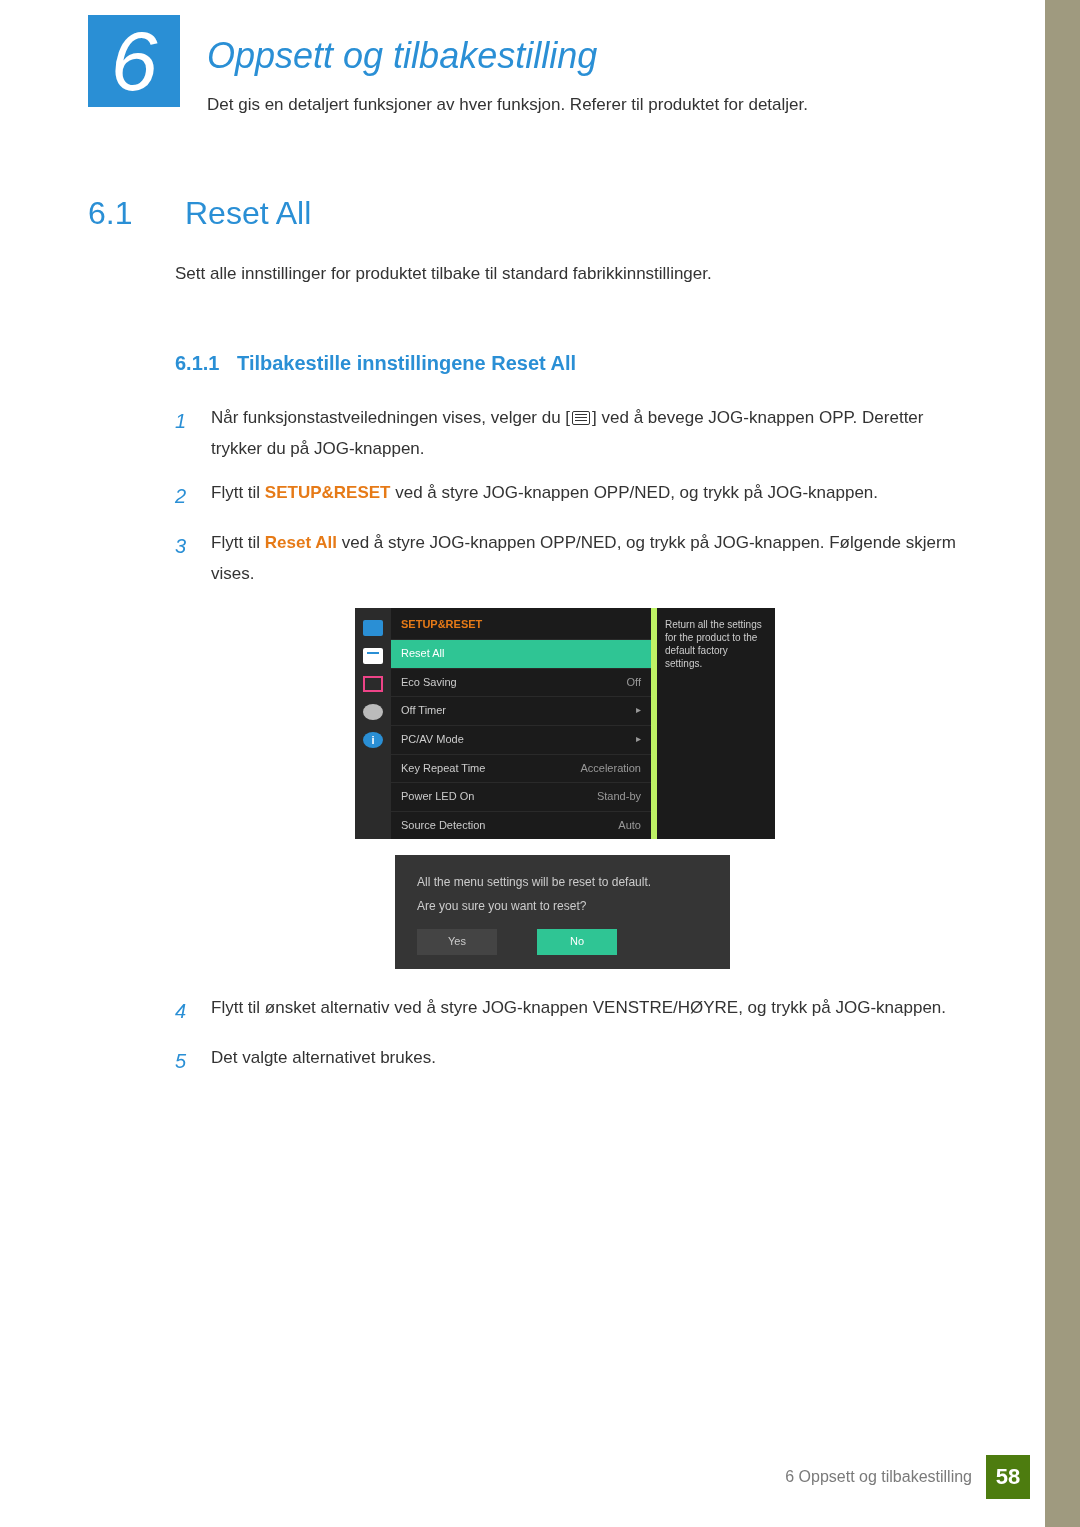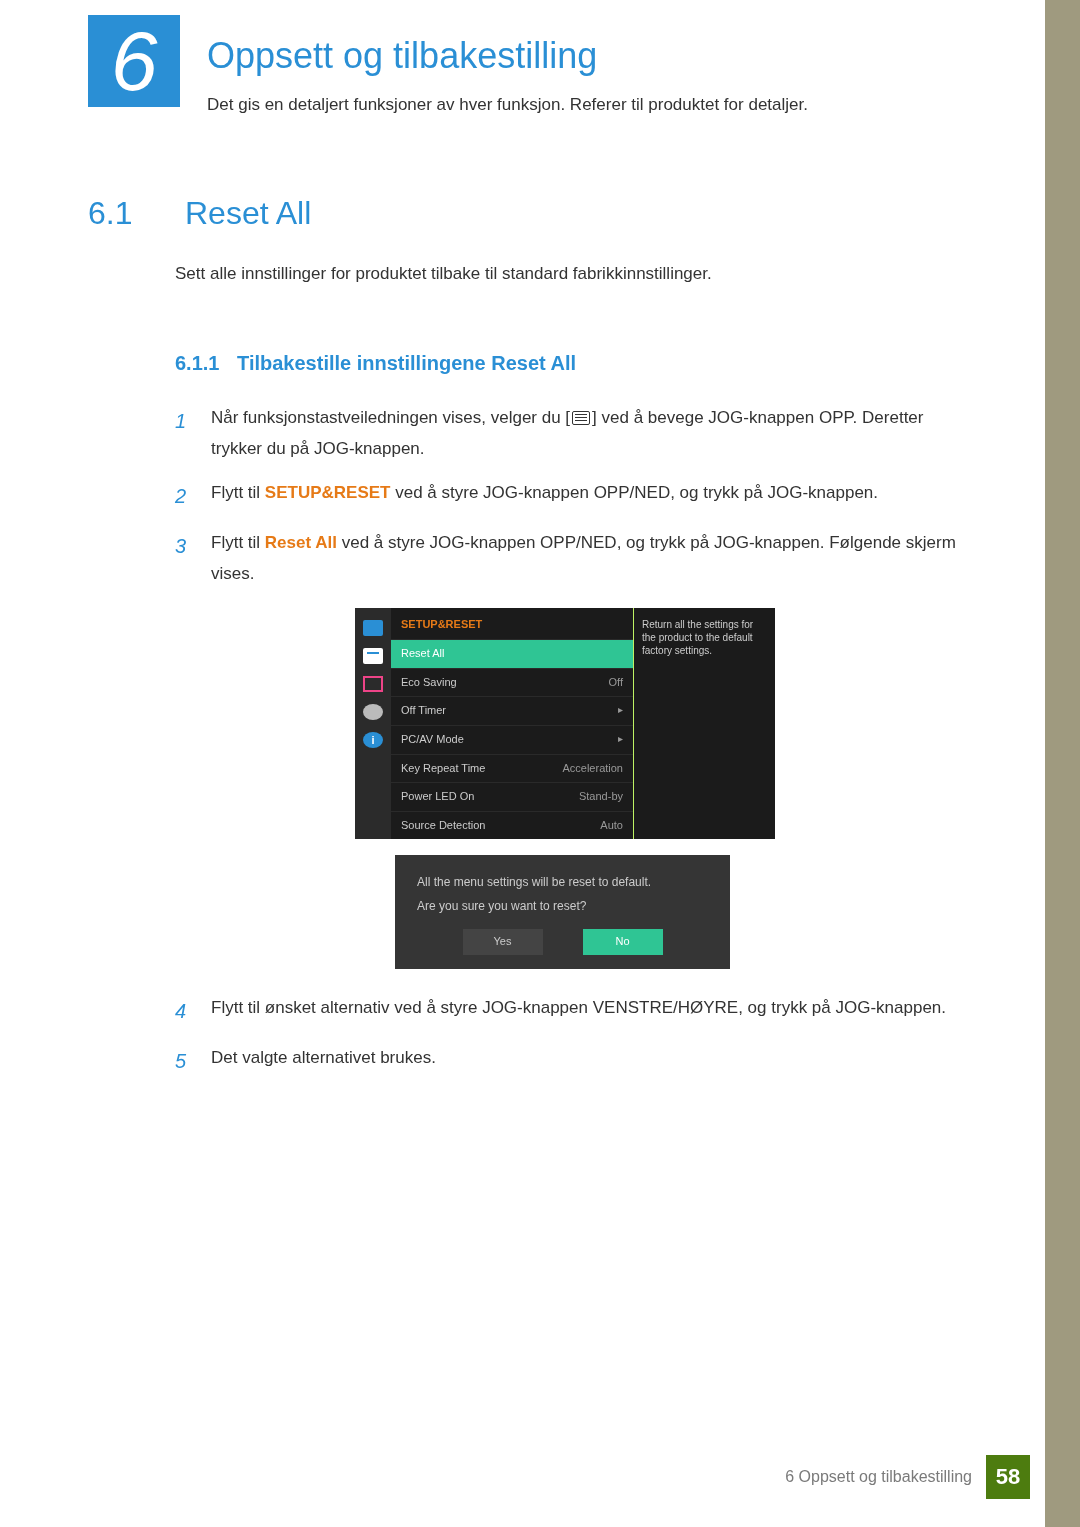--- a/index.html
+++ b/index.html
@@ -32,20 +32,21 @@
       font-weight: 300;
       font-style: italic;
       line-height: 1;
     }
     .chapter-title {
       position: absolute;
       left: 207px; top: 35px;
       font-size: 36px;
       color: #2a8fd5;
       font-weight: 400;
+      font-style: italic;
     }
     .chapter-sub {
       position: absolute;
       left: 207px; top: 95px;
       font-size: 17px;
       color: #333;
     }
     .section-num {
       position: absolute;
       left: 88px; top: 195px;
@@ -164,39 +165,39 @@
     .osd-row {
       display: flex;
       justify-content: space-between;
       padding: 5px 10px;
       border-top: 1px solid #2a2a2a;
     }
     .osd-row.sel { background: #2fc594; color: #fff; }
     .osd-row .v { color: #999; }
     .osd-row .arrow { font-size: 10px; color:#999;}
     .osd-help {
-      width: 142px;
+      width: 124px;
       background: #1b1b1b;
       color: #ccc;
       font-size: 10px;
       padding: 10px 8px;
       line-height: 1.3;
-      border-left: 1px solid #bef264;
+      border-left: 6px solid #bef264;
     }
     .osd-dialog {
       margin-top: 16px;
       margin-left: 40px;
       width: 335px;
       background: #353535;
       color: #ccc;
       font-size: 12px;
       padding: 18px 22px 14px;
     }
     .osd-dialog p { line-height: 1.5; margin-bottom: 6px; }
-    .osd-btns { display: flex; gap: 40px; justify-content: center; margin-top: 14px; }
+    .osd-btns { display: flex; gap: 40px; margin-top: 14px; }
     .osd-btn {
       width: 80px;
       text-align: center;
       padding: 4px 0;
       font-size: 11px;
       background: #444;
       color: #ccc;
     }
     .osd-btn.active { background: #2fc594; color: #fff; }
 

